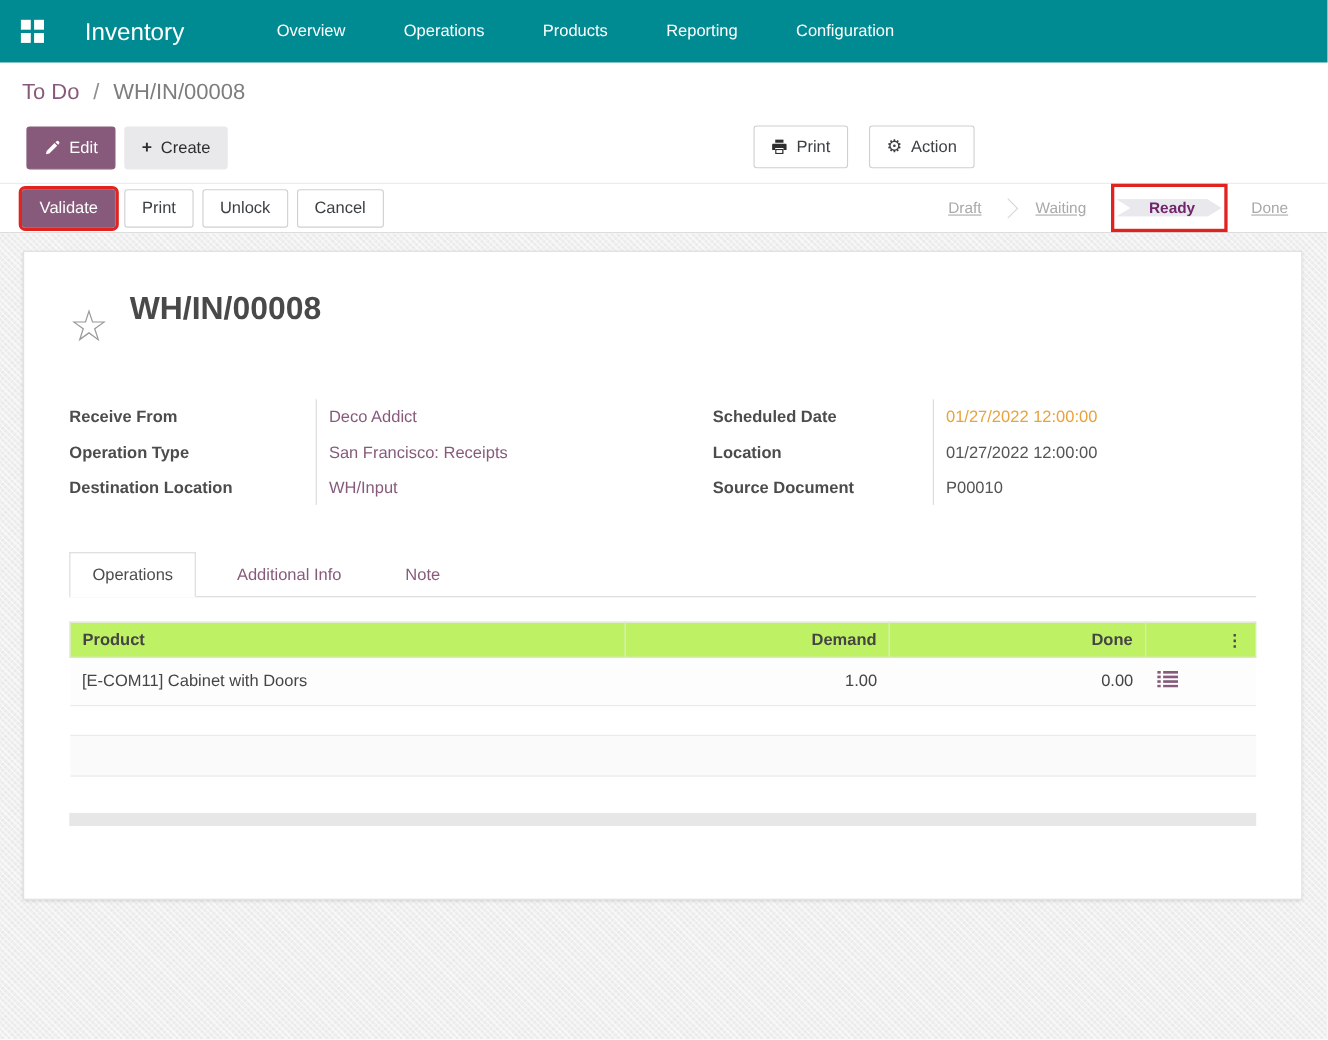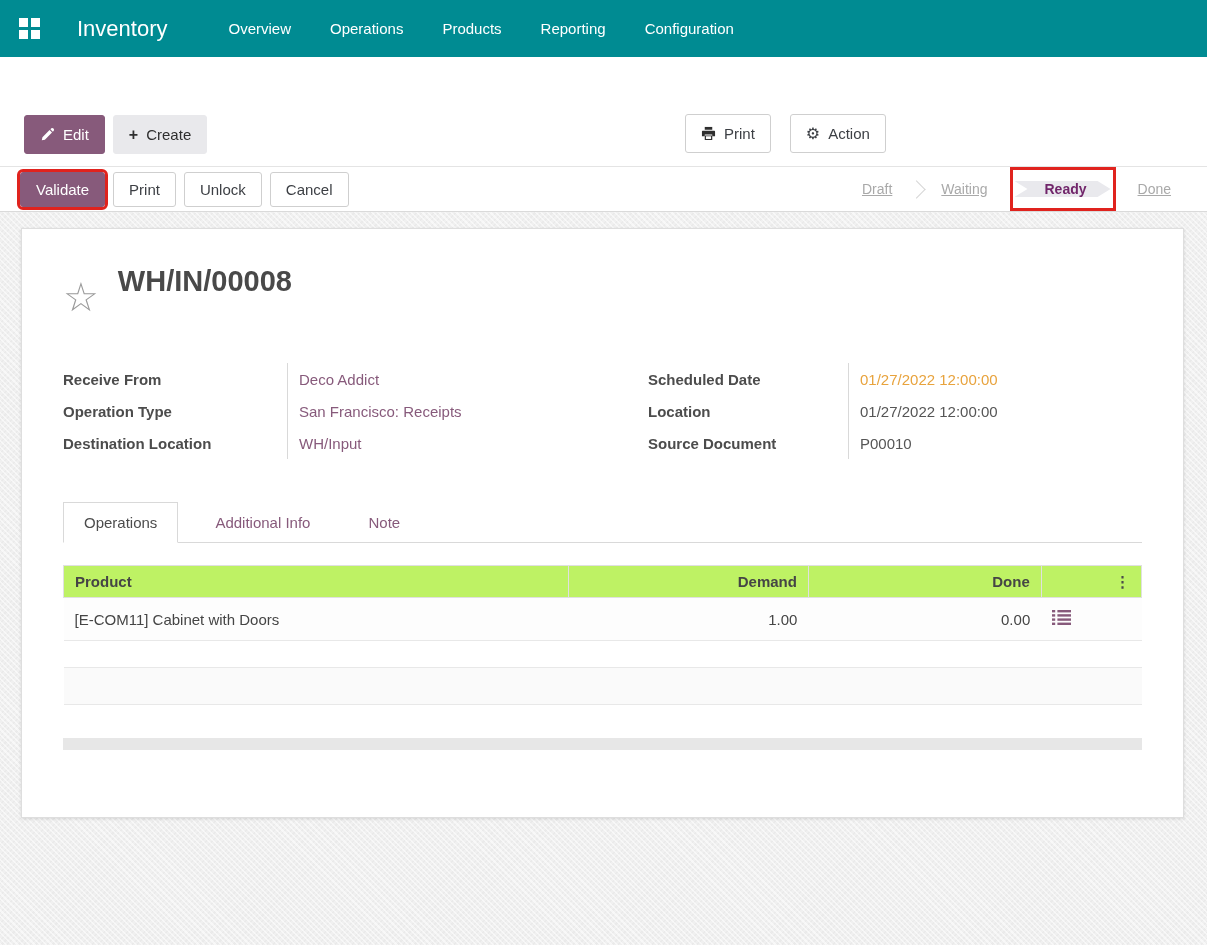--- a/index.html
+++ b/index.html
@@ -23,21 +23,21 @@
     margin-left: 19px;
     width: 21px; height: 21px;
     display: grid;
     grid-template-columns: 9px 9px;
     grid-template-rows: 9px 9px;
     gap: 3px;
     cursor: pointer;
   }
   .apps-icon span { background: #fff; }
   .brand { font-size: 22px; margin-left: 37px; font-weight: 400; cursor: pointer; }
-  .nav-menu { display: flex; margin-left: 59px; gap: 35px; font-size: 15px; }
+  .nav-menu { display: flex; margin-left: 82px; gap: 49px; font-size: 15px; }
   .nav-menu .nav-item { cursor: pointer; padding: 6px 2px; }
 
   
   .header-zone { background: #fff; position: relative; height: 109px; }
   .breadcrumb { padding: 16px 0 0 20px; font-size: 20px; }
   .breadcrumb .bc-parent { color: #875A7B; cursor: pointer; }
   .breadcrumb .bc-sep { color: #8f8f8f; margin: 0 7px; }
   .breadcrumb .bc-current { color: #7d7d7d; }
   .action-row { position: absolute; left: 24px; top: 58px; display: flex; gap: 8px; }
   .doc-actions { position: absolute; left: 685px; top: 57px; display: flex; gap: 19px; }
@@ -174,20 +174,25 @@
   <div class="nav-menu">
     <span class="nav-item">Overview</span>
     <span class="nav-item">Operations</span>
     <span class="nav-item">Products</span>
     <span class="nav-item">Reporting</span>
     <span class="nav-item">Configuration</span>
   </div>
 </div>
 
 <div class="header-zone">
+  <div class="breadcrumb">
+    <span class="bc-parent">To Do</span>
+    <span class="bc-sep">/</span>
+    <span class="bc-current">WH/IN/00008</span>
+  </div>
   <div class="action-row">
     <button class="btn btn-primary">
       <span class="ico">
         <svg viewBox="0 0 16 16">
             <path fill="#fff" d="M12.1 1.4a1.9 1.9 0 0 1 2.6 2.6l-1 1-2.6-2.6 1-1zM10.2 3.3l2.6 2.6-7.6 7.6-3.3.7.7-3.3 7.6-7.6z"></path>
           </svg>
       </span>
       <span>Edit</span>
     </button>
     <button class="btn btn-muted">

